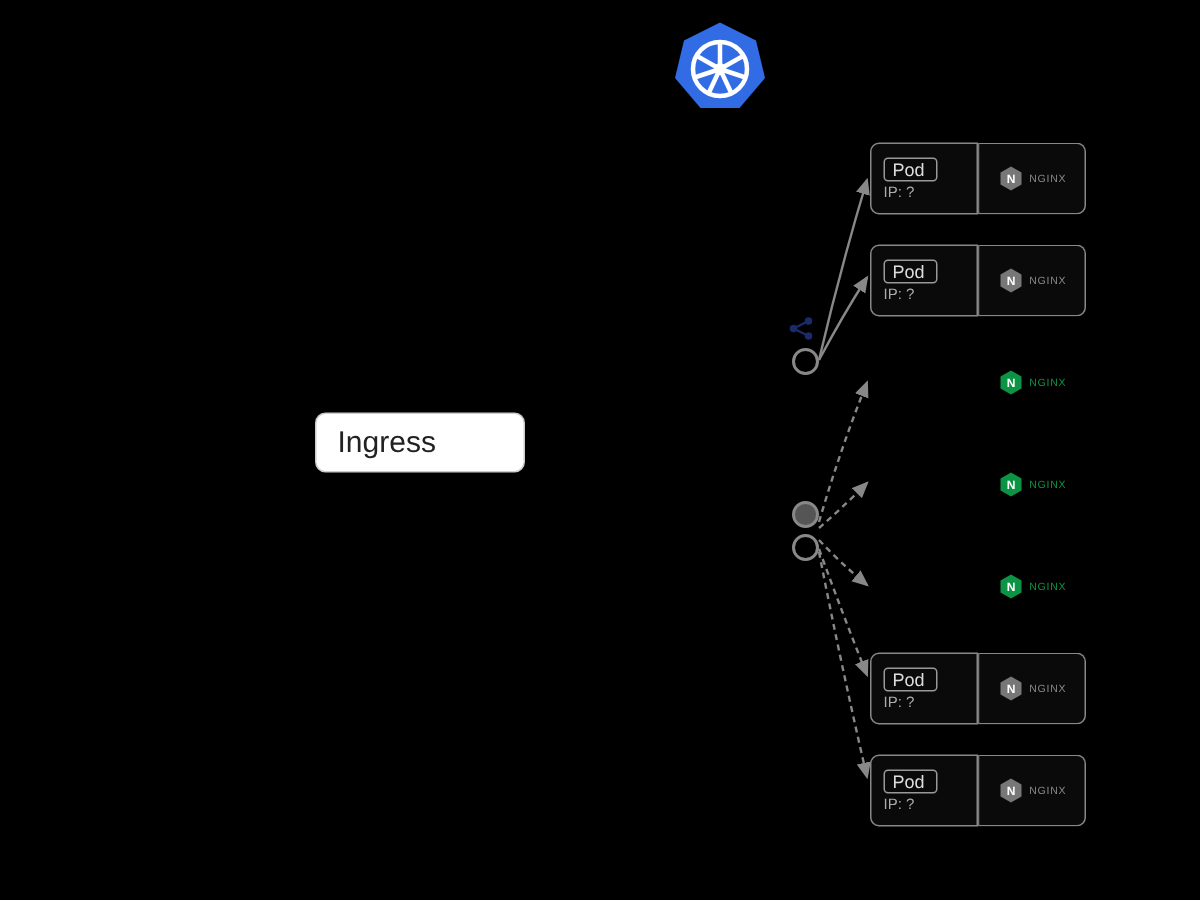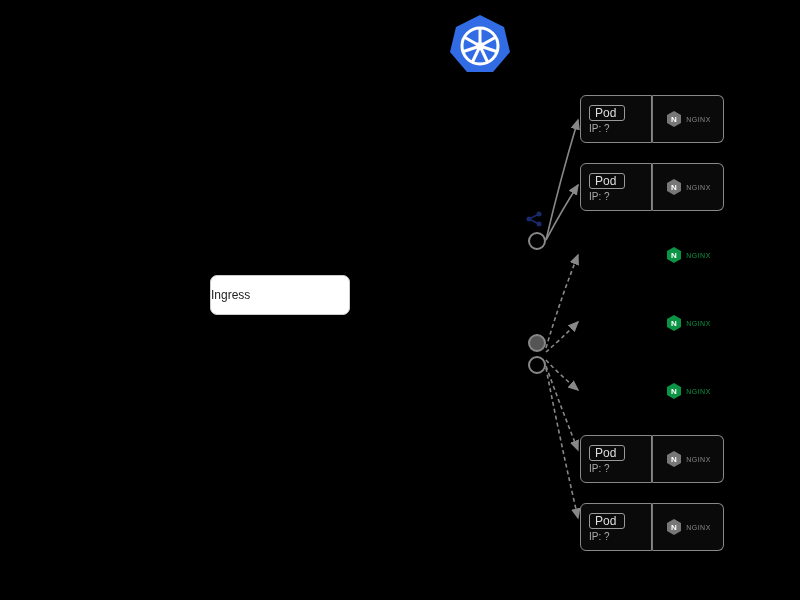--- a/index.html
+++ b/index.html
@@ -1,17 +1,17 @@
 <!DOCTYPE html>
 <html><head>
 <meta charset="utf-8">
 <style>
   *{box-sizing:border-box;margin:0;padding:0}
   body{width:800px;height:600px;background:#000;position:relative;font-family:Arial,Helvetica,sans-serif;overflow:hidden}
-  .ingress-box{position:absolute;left:210px;top:275px;width:140px;height:40px;background:#fff;border:1px solid #ccc;border-radius:7px;display:flex;align-items:center;font-size:12px;color:#222}
+  .ingress-box{position:absolute;left:210px;top:275px;width:140px;height:40px;background:#fff;border:1px solid #ccc;border-radius:7px;display:flex;align-items:center;padding-left:14px;font-size:20px;color:#222}
   .k8s-wheel{position:absolute;left:448px;top:12px;width:64px;height:64px}
   .svc-node{position:absolute;width:18px;height:18px;border-radius:50%;border:2px solid #888;background:#000}
   .svc-node.active{background:#555}
   .svc-icon{position:absolute;left:525px;top:210px;width:18px;height:18px}
   .pod-stack{position:absolute;left:580px;display:flex;flex-direction:column;gap:20px}
   .pod-row{display:flex;align-items:center;gap:0;height:48px}
   .pod-box{width:72px;height:48px;border:1px solid #888;border-radius:6px 0 0 6px;padding:5px 8px;display:flex;flex-direction:column;justify-content:center;background:#0a0a0a}
   .pod-box.hidden{border:none;background:transparent}
   .pod-title{font-size:12px;color:#ddd;border:1px solid #999;border-radius:3px;padding:0 5px;width:36px;height:16px;line-height:14px;text-align:left;margin-bottom:2px}
   .pod-ip{font-size:10px;color:#aaa}

